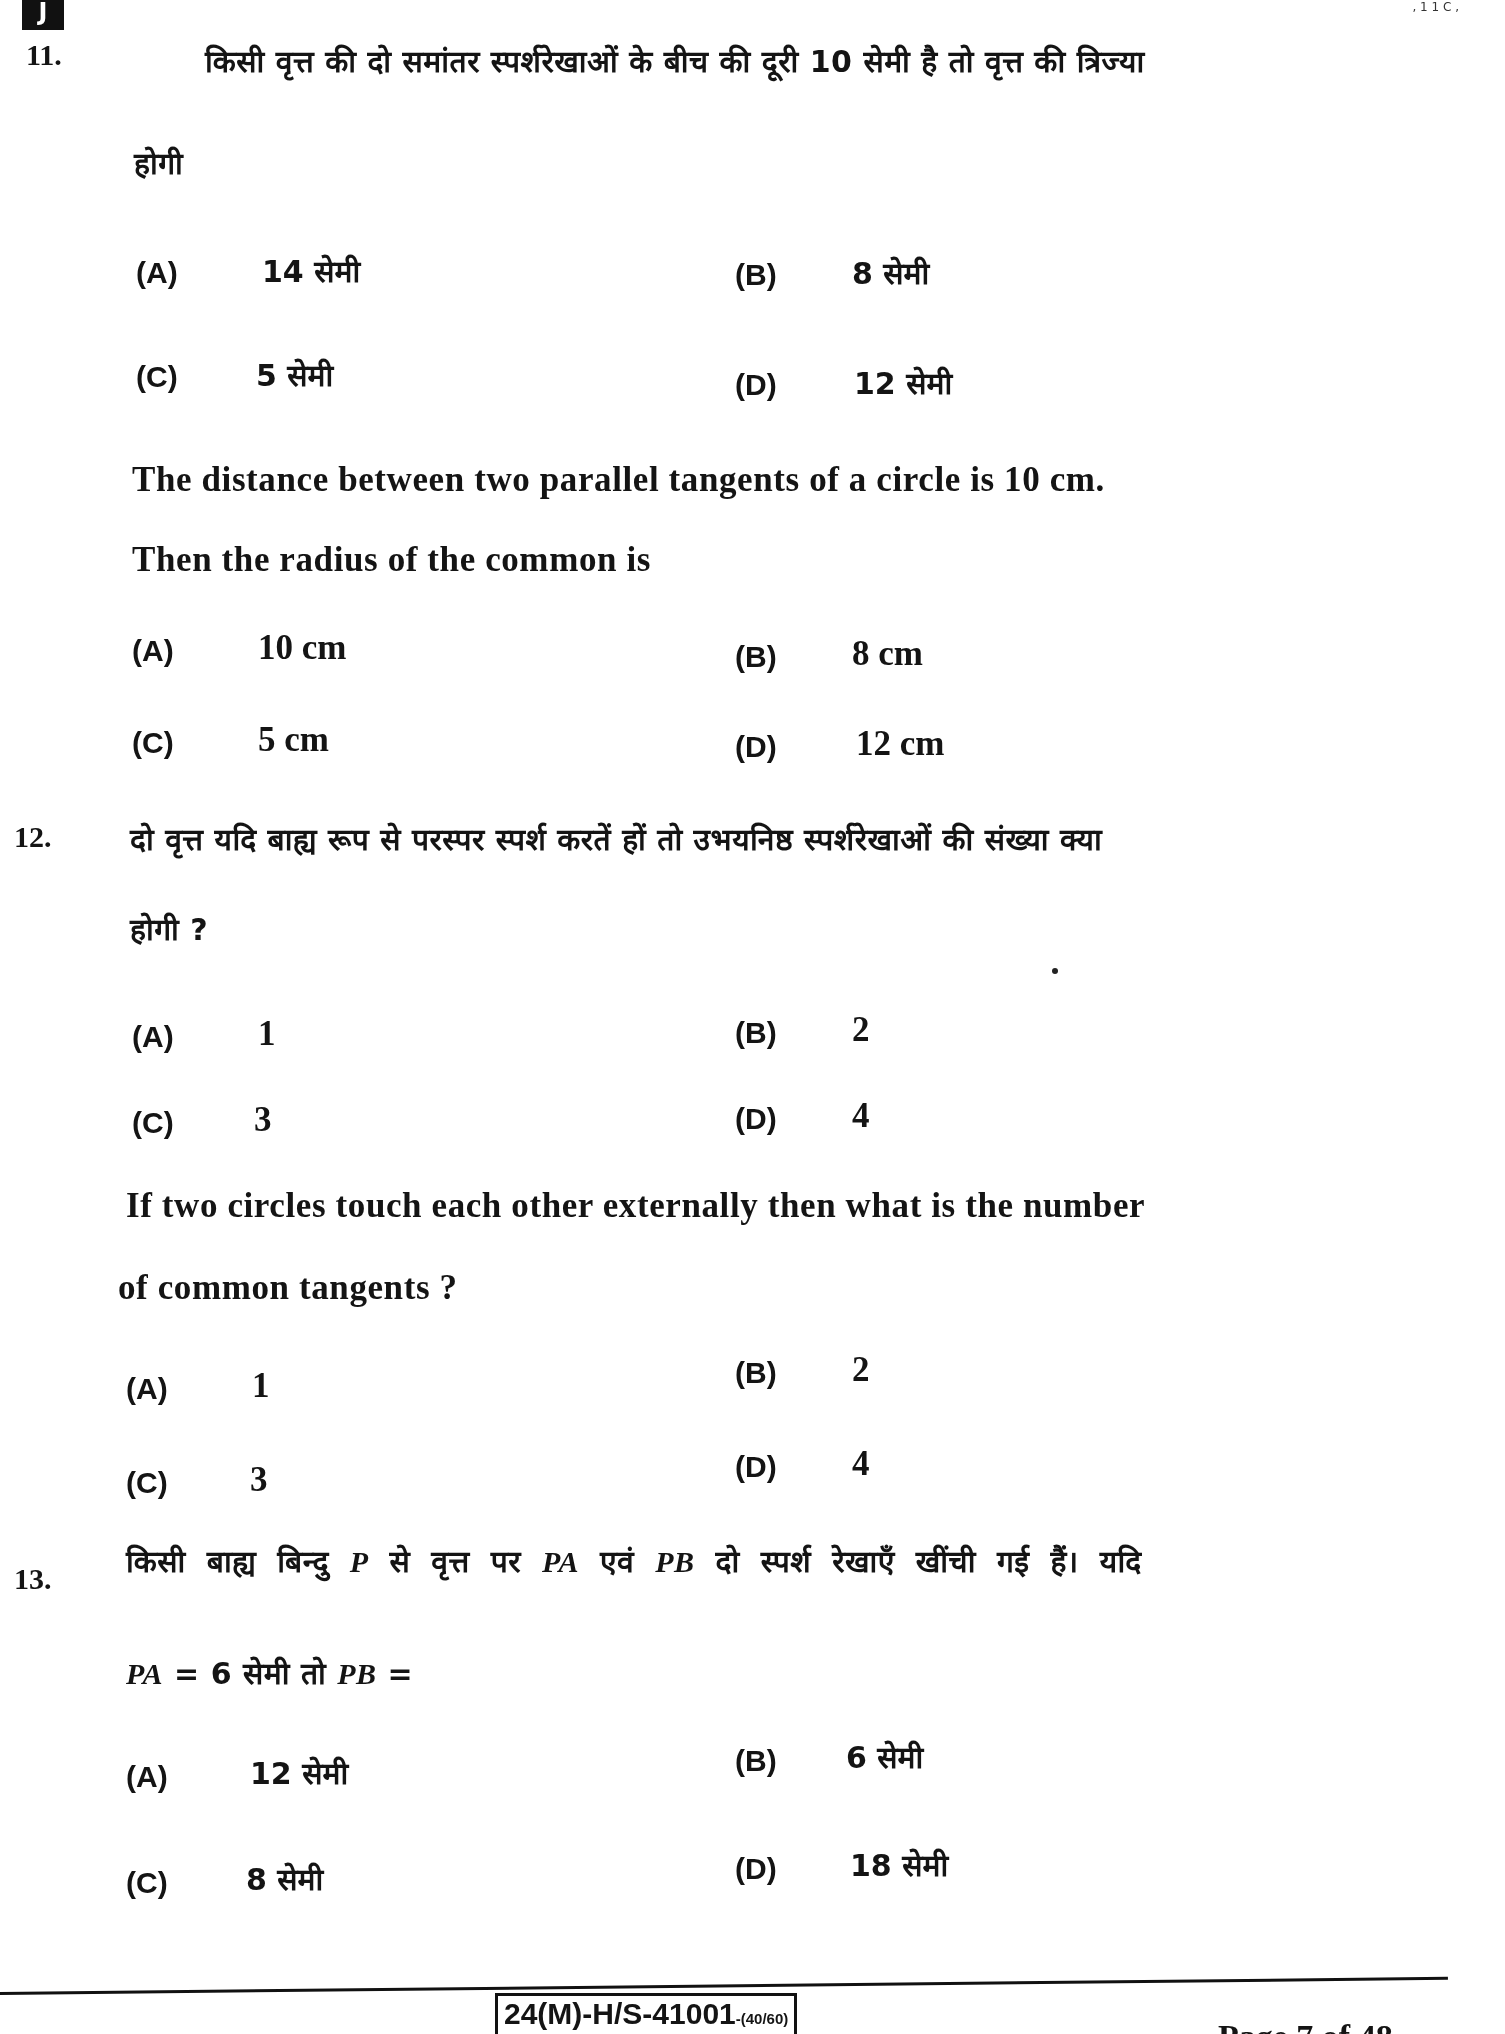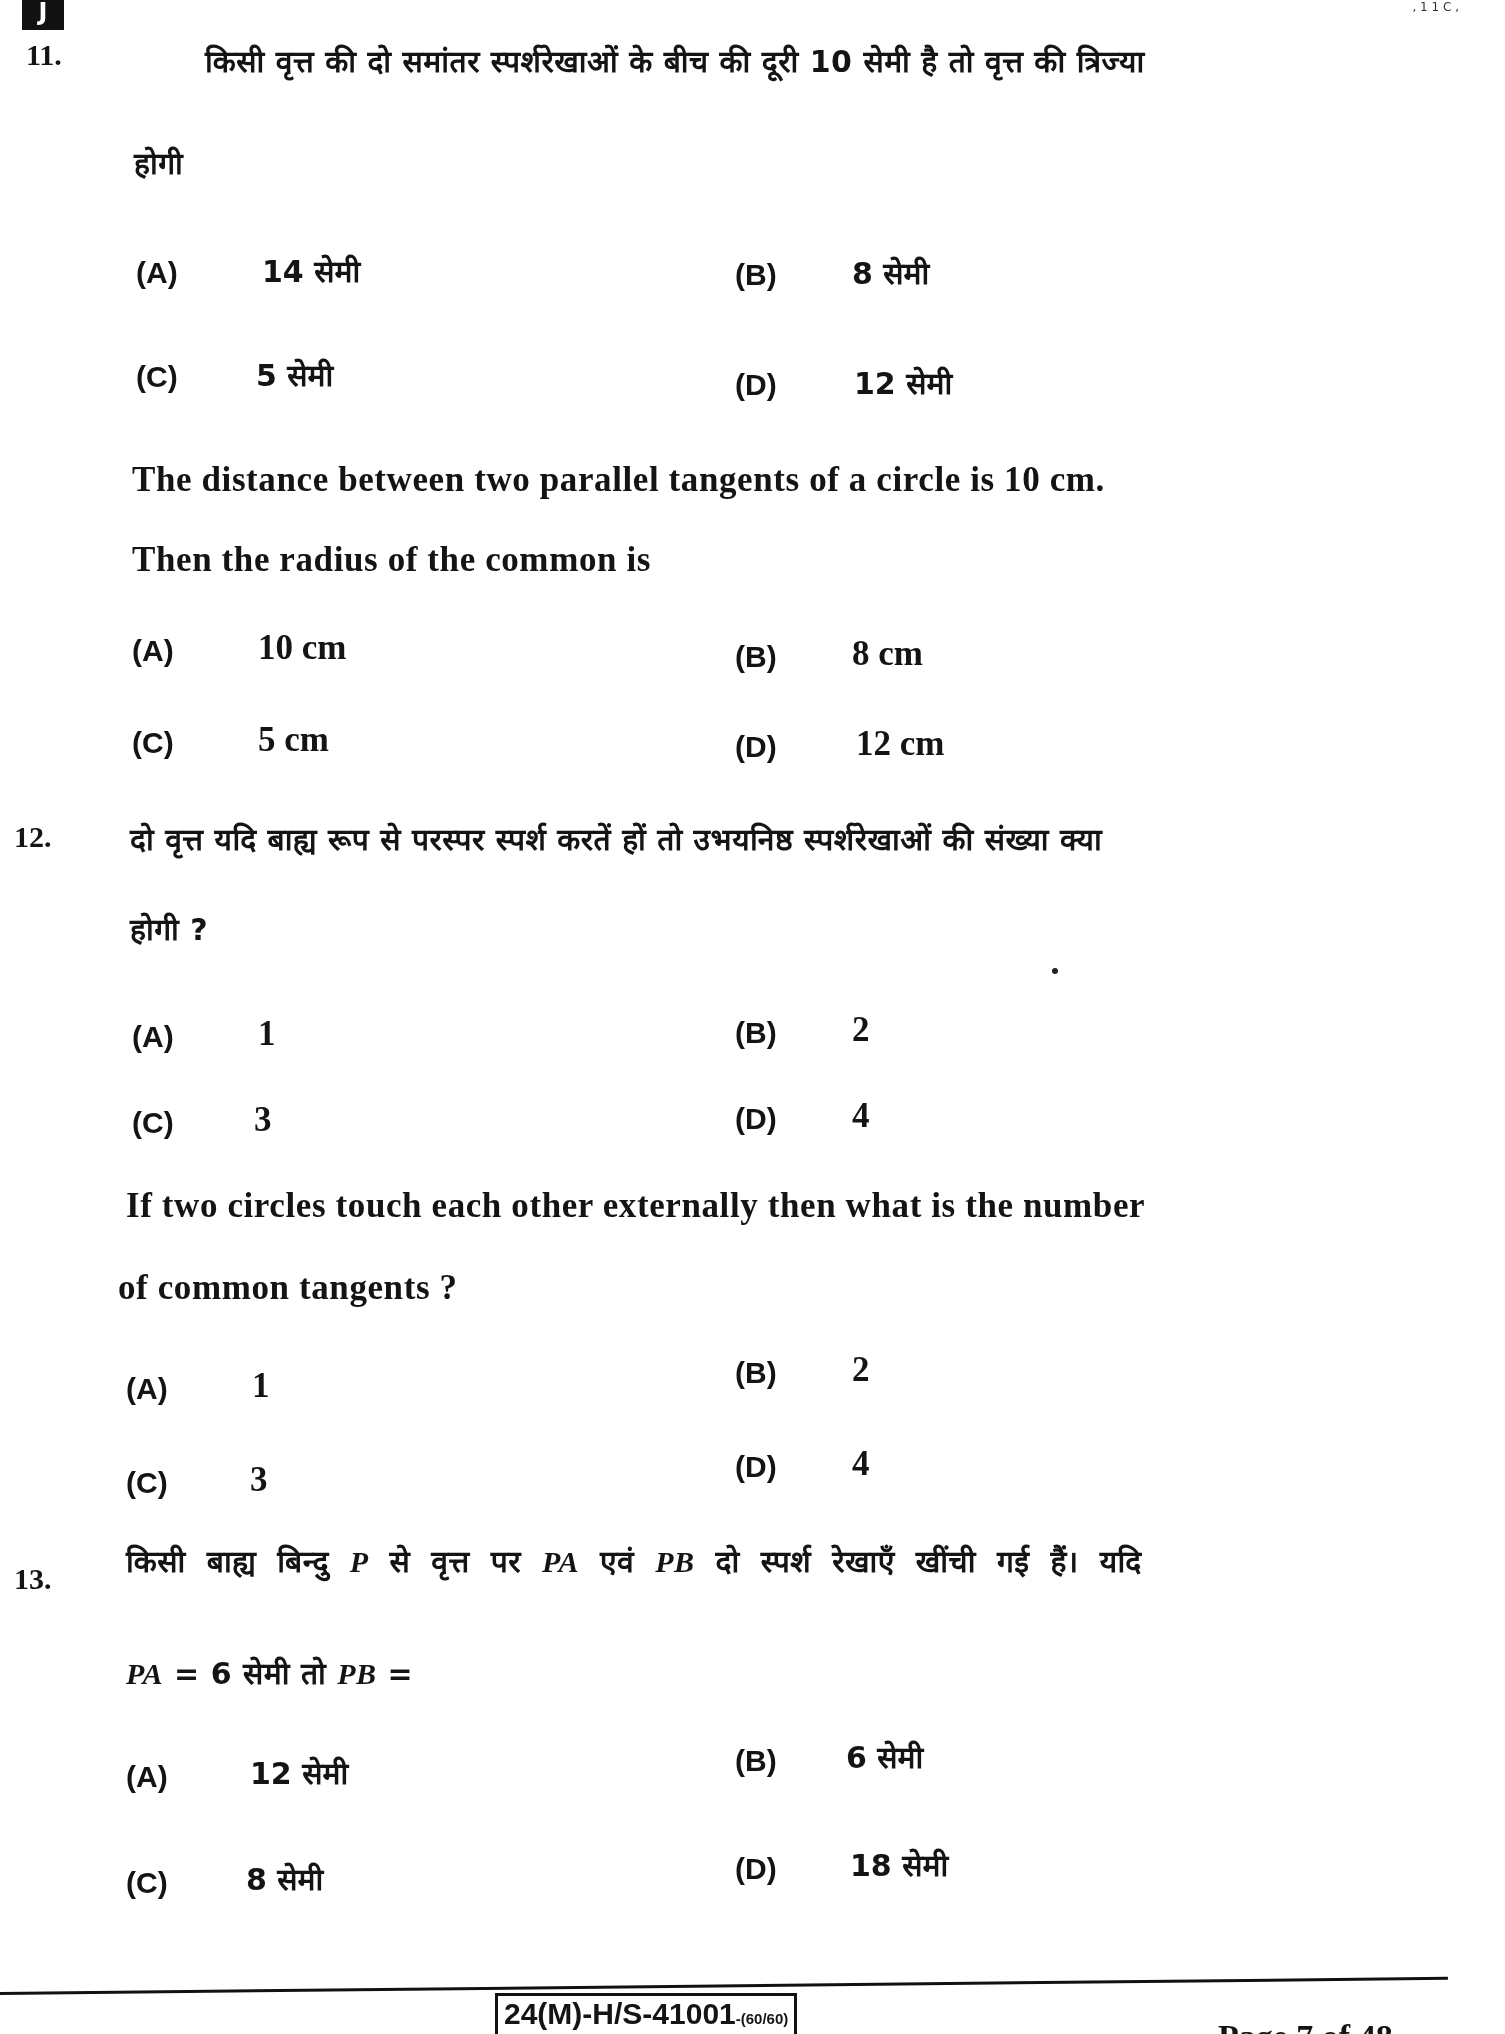--- a/index.html
+++ b/index.html
@@ -127,15 +127,15 @@
   <div class="opt-label" style="left:735px; top:1744px;">(B)</div>
   <div class="opt-val hindi" style="left:846px; top:1736px;">6 सेमी</div>
   <div class="opt-label" style="left:126px; top:1866px;">(C)</div>
   <div class="opt-val hindi" style="left:246px; top:1858px;">8 सेमी</div>
   <div class="opt-label" style="left:735px; top:1852px;">(D)</div>
   <div class="opt-val hindi" style="left:850px; top:1844px;">18 सेमी</div>
 </div>
 
 <div class="footer-line"></div>
 <div class="footer-code">
-  <span>24(M)-H/S-41001</span><small>-(60/60)</small>
+  <span>24(M)-H/S-41001</span><small>-(40/60)</small>
 </div>
 <div class="footer-page">Page 7 of 48</div>
 
 </body></html>

